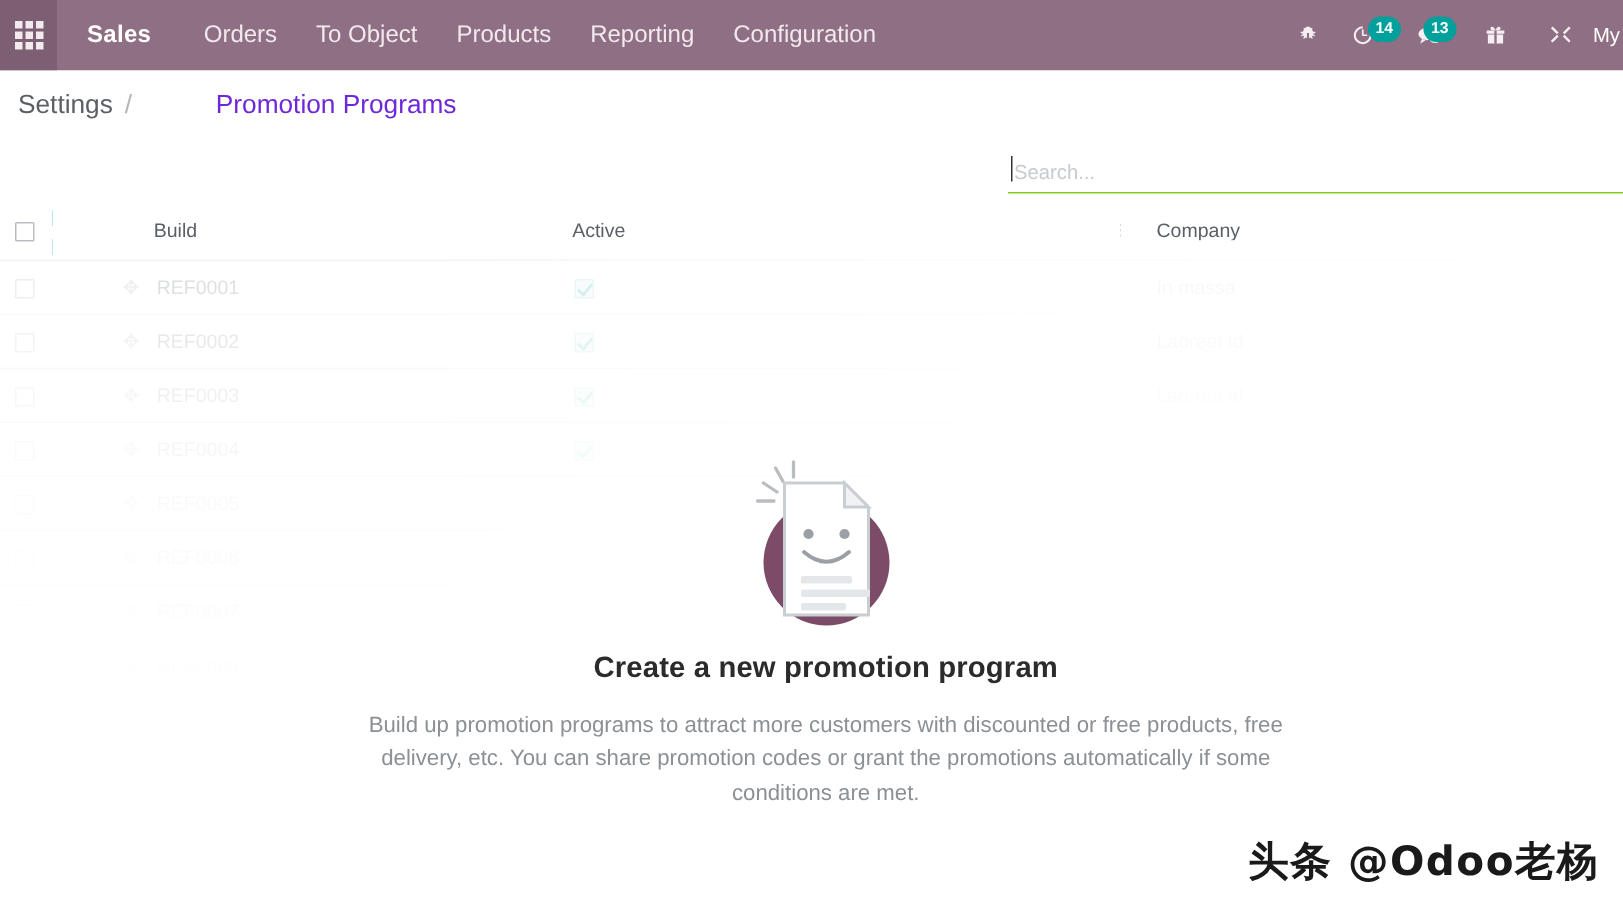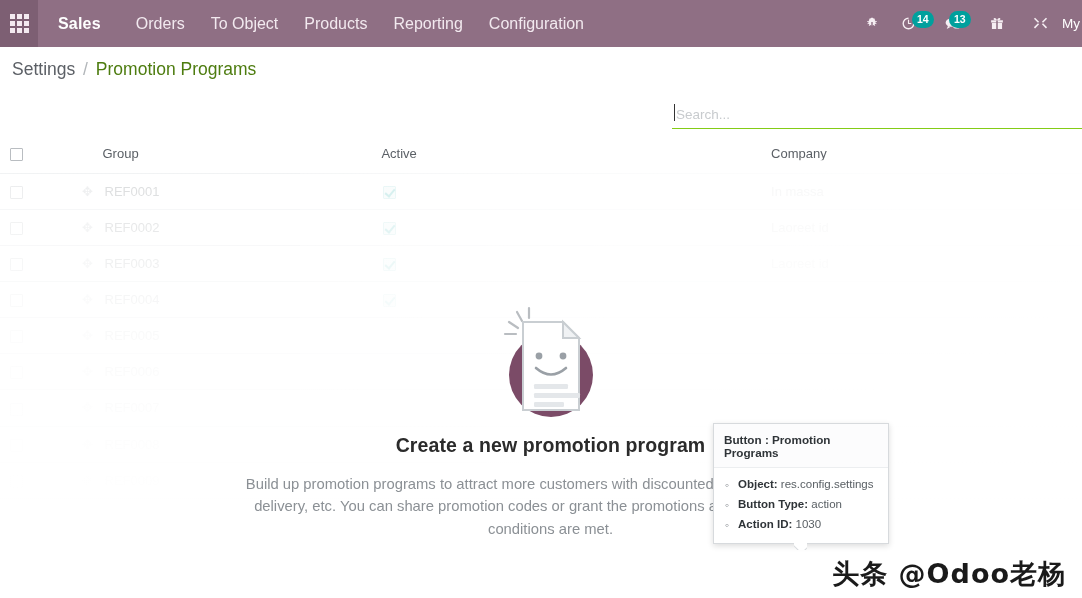--- a/index.html
+++ b/index.html
@@ -54,21 +54,21 @@
   .my-label { color:#fff; font-size: 13.5px; padding-right: 2px; white-space: nowrap; }
 
   
   .controlpanel { position:absolute; top:47px; left:0; width:1082px; height:87px; background:#fff; }
   .breadcrumb {
     position:absolute; left:12px; top:12px;
     font-size: 17.5px; color: #8a8f94; white-space: nowrap;
   }
   .breadcrumb .crumb-link { color: #5c6066; }
   .breadcrumb .sep { color: #b2b6ba; margin: 0 3px; }
-  .breadcrumb .crumb-cur { color: #4d7c0f; }
+  .breadcrumb .crumb-cur { color: #6d28d9; margin-left: 48px; }
 
   .create-btn {
     position:absolute; left:10px; top:93px;
     background: #00a09d; color: #fff; border: none;
     font-size: 12.5px; font-weight: bold; letter-spacing: .4px;
     padding: 8px 14px; cursor: pointer; font-family: inherit;
   }
 
   .searchwrap { position:absolute; left:672px; top:58px; width: 420px; }
   .searchinput {
@@ -307,21 +307,21 @@
     </div>
   </div>
 
   <div class="tablearea">
     <table class="list">
       <thead>
         <tr>
           <th class="c-check">
             <span class="chk"></span>
           </th>
-          <th class="c-name">Group</th>
+          <th class="c-name">Build</th>
           <th class="c-active">Active</th>
           <th class="c-company">Company</th>
         </tr>
       </thead>
       <tbody>
 
         <tr class="r1">
           <td class="c-check"><span class="chk"></span></td>
           <td class="c-name">
               <div class="namecell">
@@ -505,34 +505,16 @@
         <path d="M45 68q15 13 30 0" fill="none" stroke="#9aa0a6" stroke-width="2.6" stroke-linecap="round"></path>
         <rect x="43" y="84" width="34" height="5" rx="1.2" fill="#e4e7ea"></rect>
         <rect x="43" y="93" width="46" height="5" rx="1.2" fill="#e4e7ea"></rect>
         <rect x="43" y="102" width="30" height="5" rx="1.2" fill="#e4e7ea"></rect>
       </svg>
     </div>
     <div class="empty-title">Create a new promotion program</div>
     <div class="empty-desc">Build up promotion programs to attract more customers with discounted or free products, free delivery, etc. You can share promotion codes or grant the promotions automatically if some conditions are met.</div>
   </div>
 
-  <div class="tooltip">
-    <div class="tt-head">Button : Promotion Programs</div>
-    <ul>
-      <li>
-        <b>Object:</b>
-        <span>res.config.settings</span>
-      </li>
-      <li>
-        <b>Button Type:</b>
-        <span>action</span>
-      </li>
-      <li>
-        <b>Action ID:</b>
-        <span>1030</span>
-      </li>
-    </ul>
-    <div class="tt-arrow"></div>
-  </div>
 
   <div class="watermark">头条 @Odoo老杨</div>
 
 </div>
 
 </body></html>

